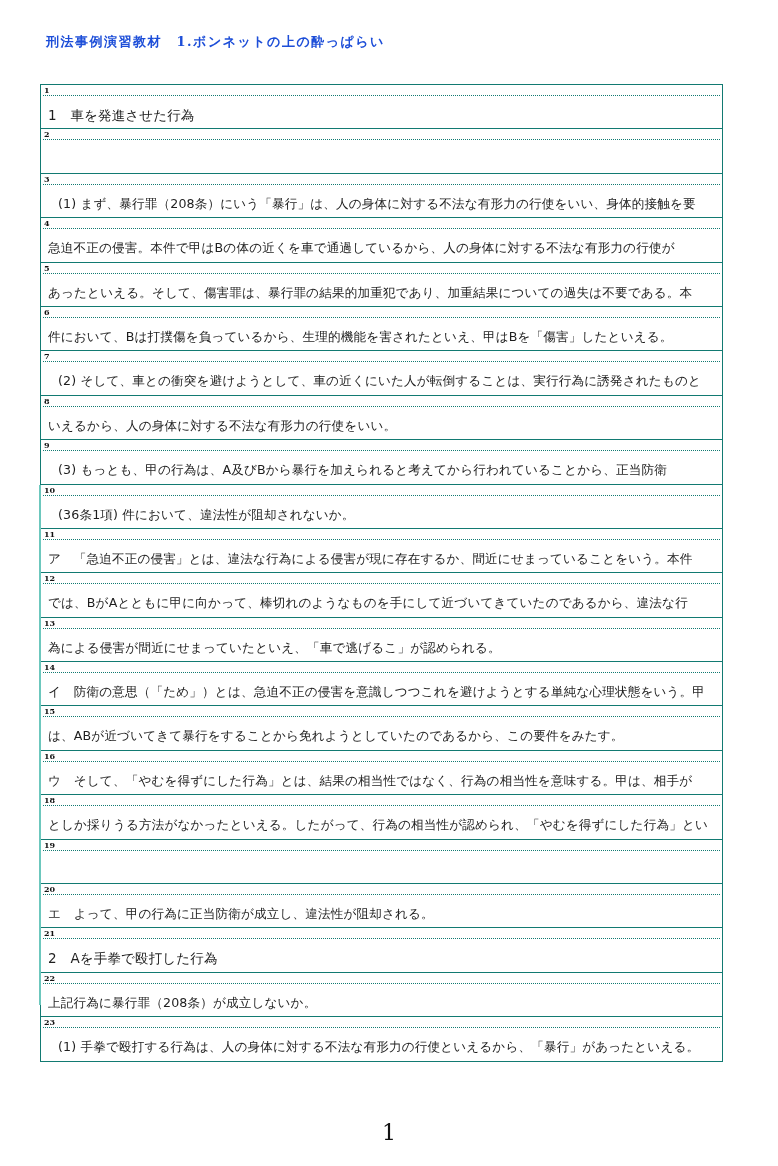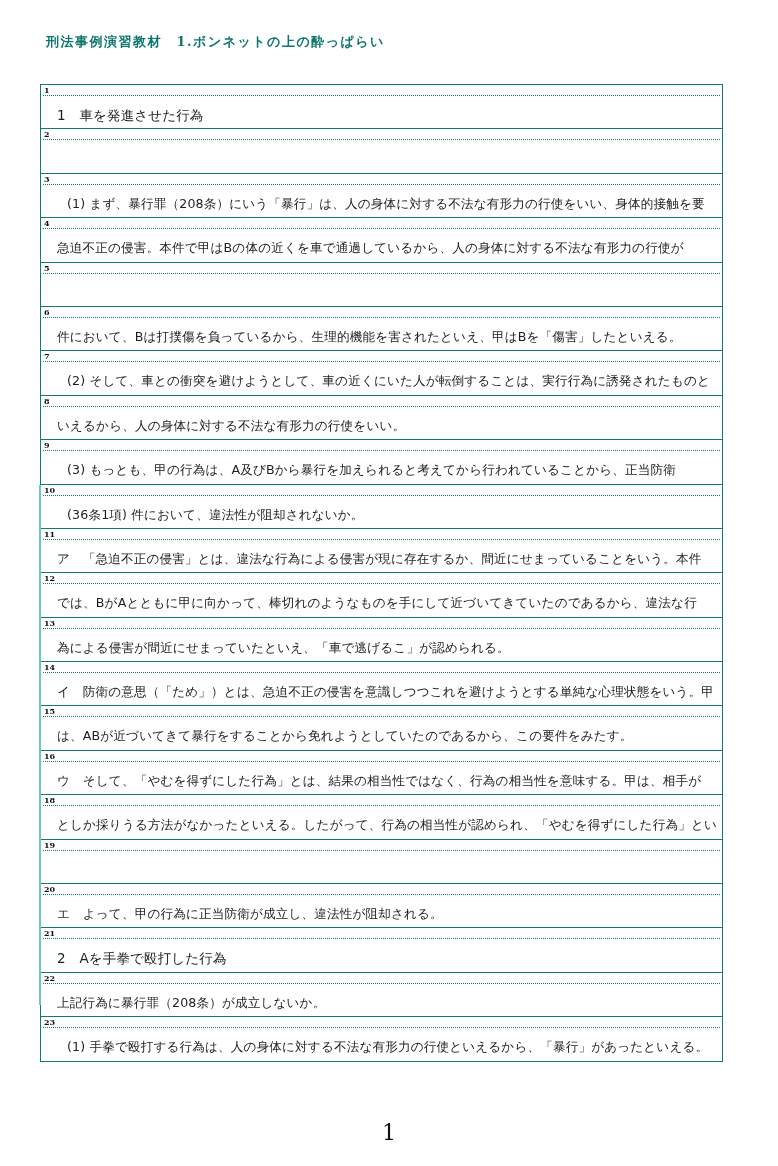--- a/index.html
+++ b/index.html
@@ -4,21 +4,21 @@
 <style>
   html, body { margin: 0; padding: 0; background: #ffffff; }
   body {
     width: 778px; height: 1166px; position: relative; overflow: hidden;
     font-family: "DejaVu Serif", "Liberation Serif", serif;
     color: #1a1a1a;
   }
   .doc-header {
     position: absolute; left: 46px; top: 33px;
     font-size: 13px; letter-spacing: 1.5px; font-weight: bold;
-    font-family: "DejaVu Serif", serif; color: #0f766e;
+    font-family: "DejaVu Serif", serif; color: #1d4ed8;
   }
   .grid {
     position: absolute; left: 40px; top: 84px; width: 683px;
     border: 1.5px solid #127a72; border-bottom: none;
     box-sizing: border-box;
   }
   .grid::before {
     content: ""; position: absolute; left: -2px; top: 400px; width: 2px; height: 520px;
     background: #6cc7bd;
   }
@@ -29,21 +29,21 @@
   .row .num {
     position: absolute; left: 3px; top: 1px;
     font-size: 8px; line-height: 9px; font-weight: bold;
     font-family: "DejaVu Serif", serif; color: #111;
   }
   .row .dots {
     position: absolute; left: 2px; right: 2px; top: 10px;
     border-top: 1px dotted #127a72;
   }
   .row .text {
-    position: absolute; left: 16px; top: 21px; right: 4px;
+    position: absolute; left: 7px; top: 21px; right: 4px;
     font-size: 12.6px; line-height: 18px; white-space: nowrap;
     font-family: "DejaVu Sans", "Liberation Sans", sans-serif;
     color: #1e1e1e; letter-spacing: 0.15px;
   }
   .row .text.heading { font-size: 13.5px; }
   .row .text.indent { padding-left: 10px; }
   .page-number {
     position: absolute; left: 0; right: 0; top: 1120px; text-align: center;
     font-size: 22px; font-family: "DejaVu Serif", serif; color: #111;
   }
@@ -69,20 +69,21 @@
       <div class="text indent">(1) まず、暴行罪（208条）にいう「暴行」は、人の身体に対する不法な有形力の行使をいい、身体的接触を要</div>
     </div>
     <div class="row">
       <span class="num">4</span>
       <div class="dots"></div>
       <div class="text">急迫不正の侵害。本件で甲はBの体の近くを車で通過しているから、人の身体に対する不法な有形力の行使が</div>
     </div>
     <div class="row">
       <span class="num">5</span>
       <div class="dots"></div>
+      <div class="text">あったといえる。そして、傷害罪は、暴行罪の結果的加重犯であり、加重結果についての過失は不要である。本</div>
     </div>
     <div class="row">
       <span class="num">6</span>
       <div class="dots"></div>
       <div class="text">件において、Bは打撲傷を負っているから、生理的機能を害されたといえ、甲はBを「傷害」したといえる。</div>
     </div>
     <div class="row">
       <span class="num">7</span>
       <div class="dots"></div>
       <div class="text indent">(2) そして、車との衝突を避けようとして、車の近くにいた人が転倒することは、実行行為に誘発されたものと</div>

